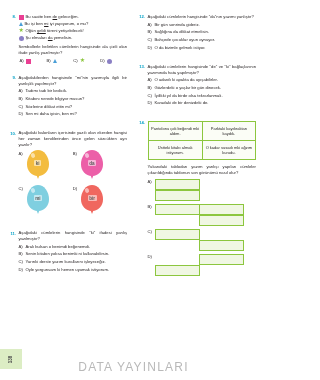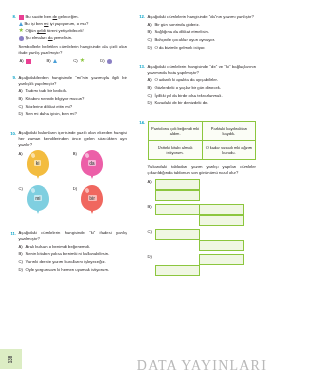--- a/index.html
+++ b/index.html
@@ -290,23 +290,23 @@
     font-size: 4.5px;
     color: #4b4b4b;
     transform: rotate(-90deg);
     font-weight: bold;
   }
   .brand {
     position: absolute;
     left: 0;
     right: 0;
     bottom: 6px;
-    text-align: right;
-    font-family: Liberation Serif, serif;
-    font-size: 14px;
+    text-align: center;
+    font-family: Liberation Sans, sans-serif;
+    font-size: 12px;
     letter-spacing: 1.2px;
     color: #b9b9b9;
   }
 </style>
 </head>
 <body>
 
 <div class="page">
   <div class="columns">
 

